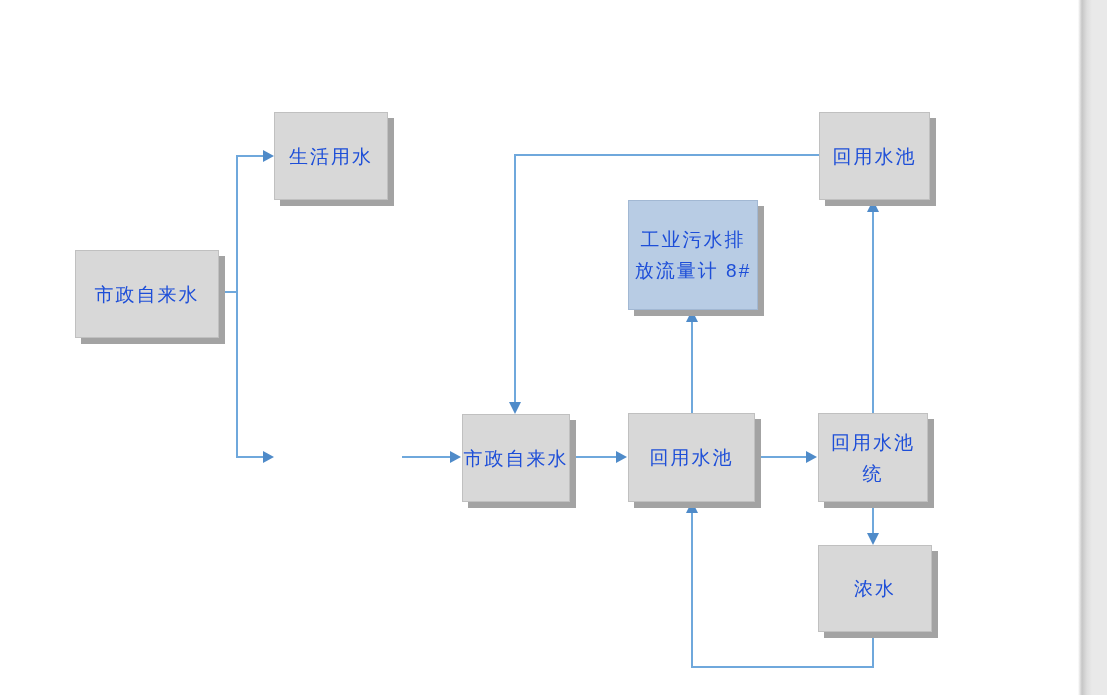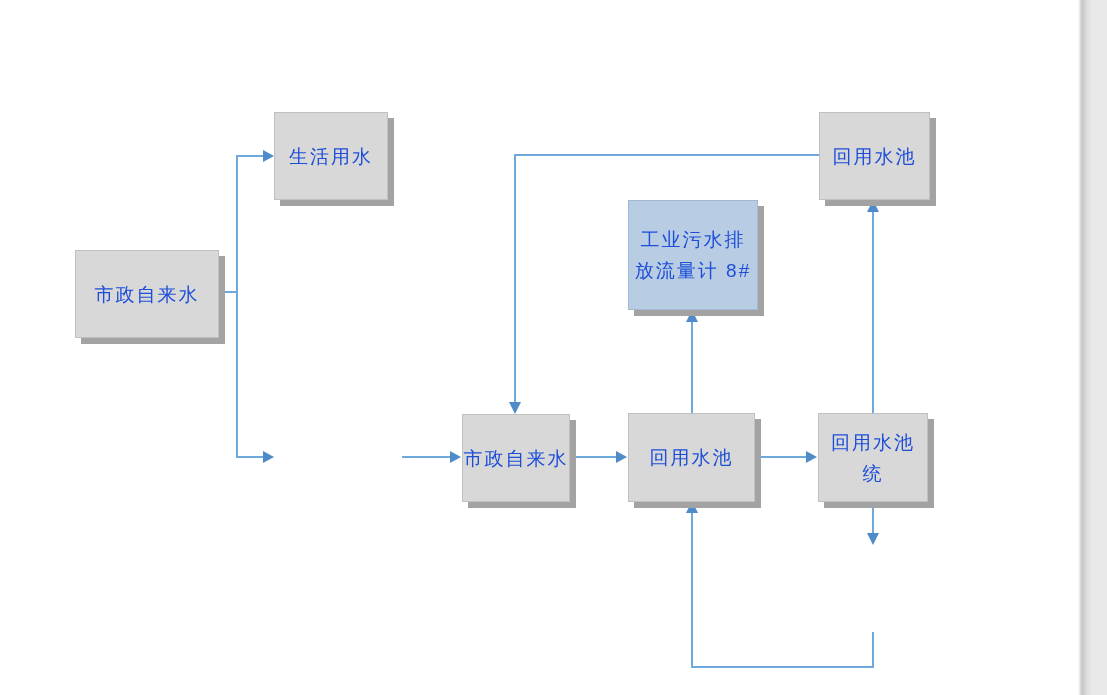--- a/index.html
+++ b/index.html
@@ -152,17 +152,20 @@
 
     <div class="node gray" style="left:818px; top:413px; width:110px; height:89px;">
       <span>回用水池</span>
       <span>统</span>
     </div>
 
     <div class="node gray" style="left:819px; top:112px; width:111px; height:88px;">
       <span>回用水池</span>
     </div>
 
+    <div class="node gray" style="left:818px; top:545px; width:114px; height:87px;">
+      <span>浓水</span>
+    </div>
 
   </div>
 
   <div class="margin-strip"></div>
 </div>
 
 </body></html>

